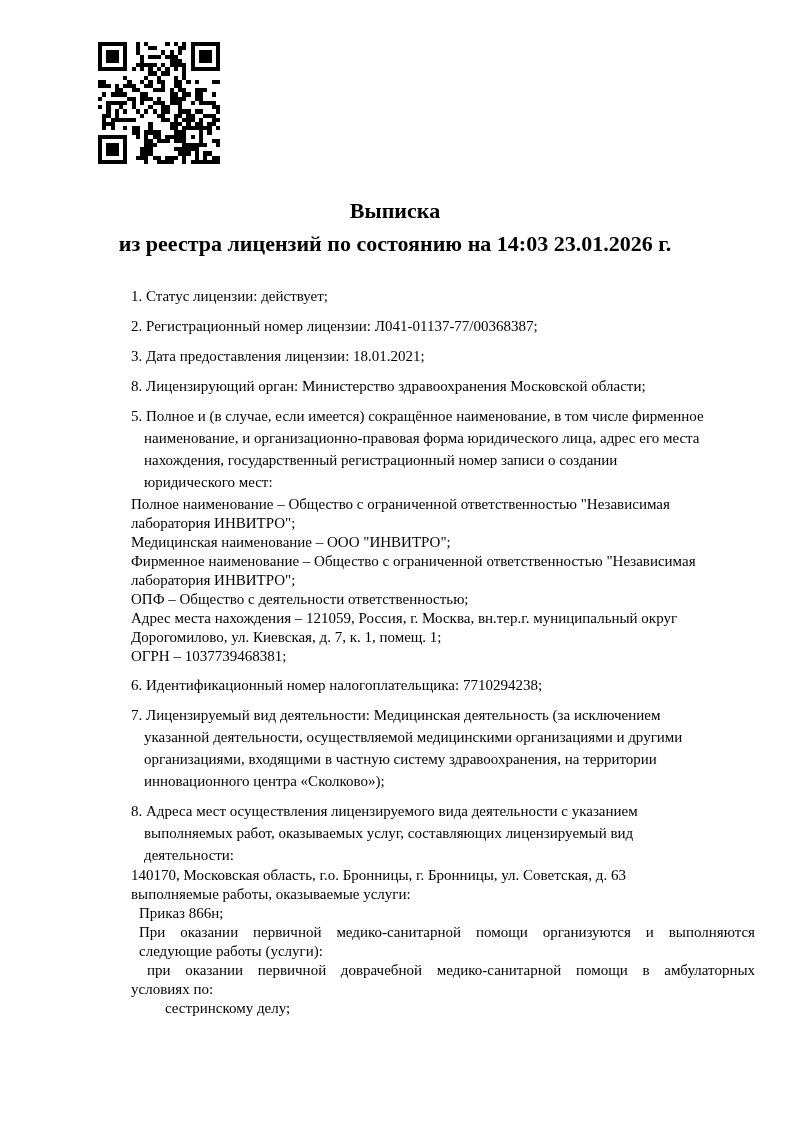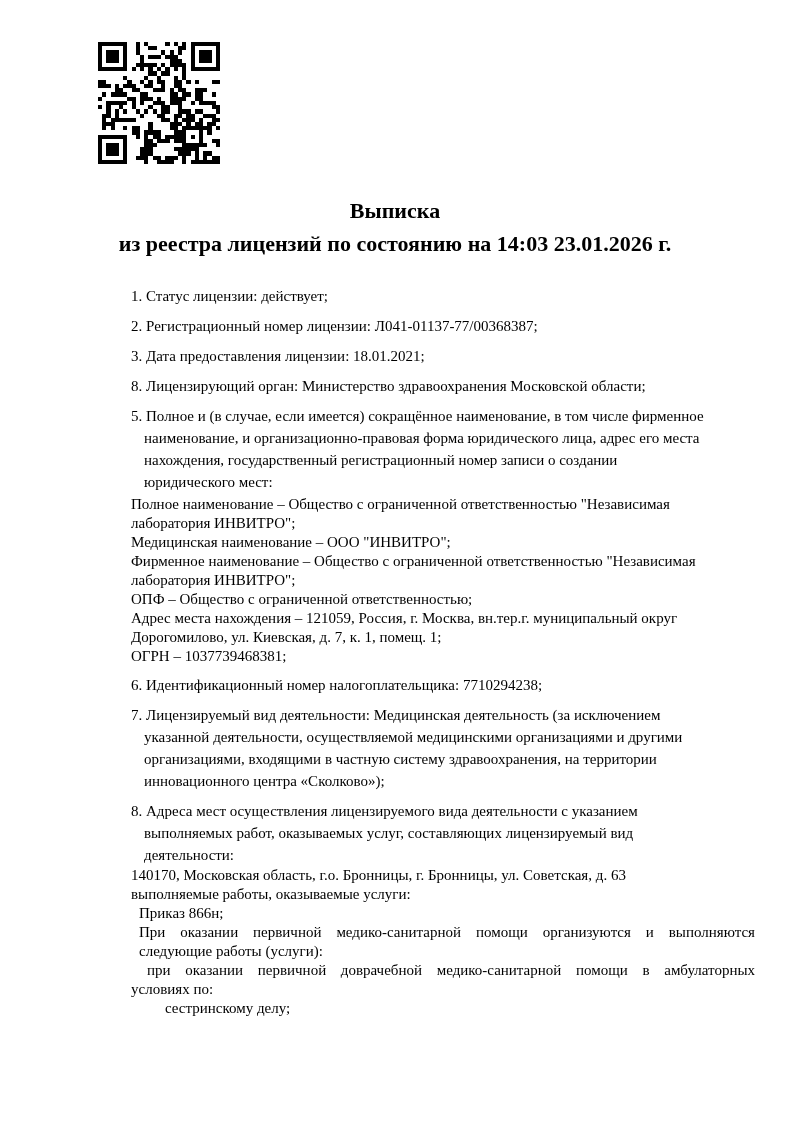--- a/index.html
+++ b/index.html
@@ -487,21 +487,21 @@
         <div class="line hang">наименование, и организационно-правовая форма юридического лица, адрес его места</div>
         <div class="line hang">нахождения, государственный регистрационный номер записи о создании</div>
         <div class="line hang">юридического мест:</div>
       </div>
       <div class="para lh19 p-gap8">
         <div class="line">Полное наименование – Общество с ограниченной ответственностью "Независимая</div>
         <div class="line">лаборатория ИНВИТРО";</div>
         <div class="line">Медицинская наименование – ООО "ИНВИТРО";</div>
         <div class="line">Фирменное наименование – Общество с ограниченной ответственностью "Независимая</div>
         <div class="line">лаборатория ИНВИТРО";</div>
-        <div class="line">ОПФ – Общество с ограниченной ответственностью;</div>
+        <div class="line">ОПФ – Общество с деятельности ответственностью;</div>
         <div class="line">Адрес места нахождения – 121059, Россия, г. Москва, вн.тер.г. муниципальный округ</div>
         <div class="line">Дорогомилово, ул. Киевская, д. 7, к. 1, помещ. 1;</div>
         <div class="line">ОГРН – 1037739468381;</div>
       </div>
       <div class="para lh22 p-gap8">
         <div class="line">6. Идентификационный номер налогоплательщика: 7710294238;</div>
       </div>
       <div class="para lh22 p-gap8">
         <div class="line">7. Лицензируемый вид деятельности: Медицинская деятельность (за исключением</div>
         <div class="line hang">указанной деятельности, осуществляемой медицинскими организациями и другими</div>

